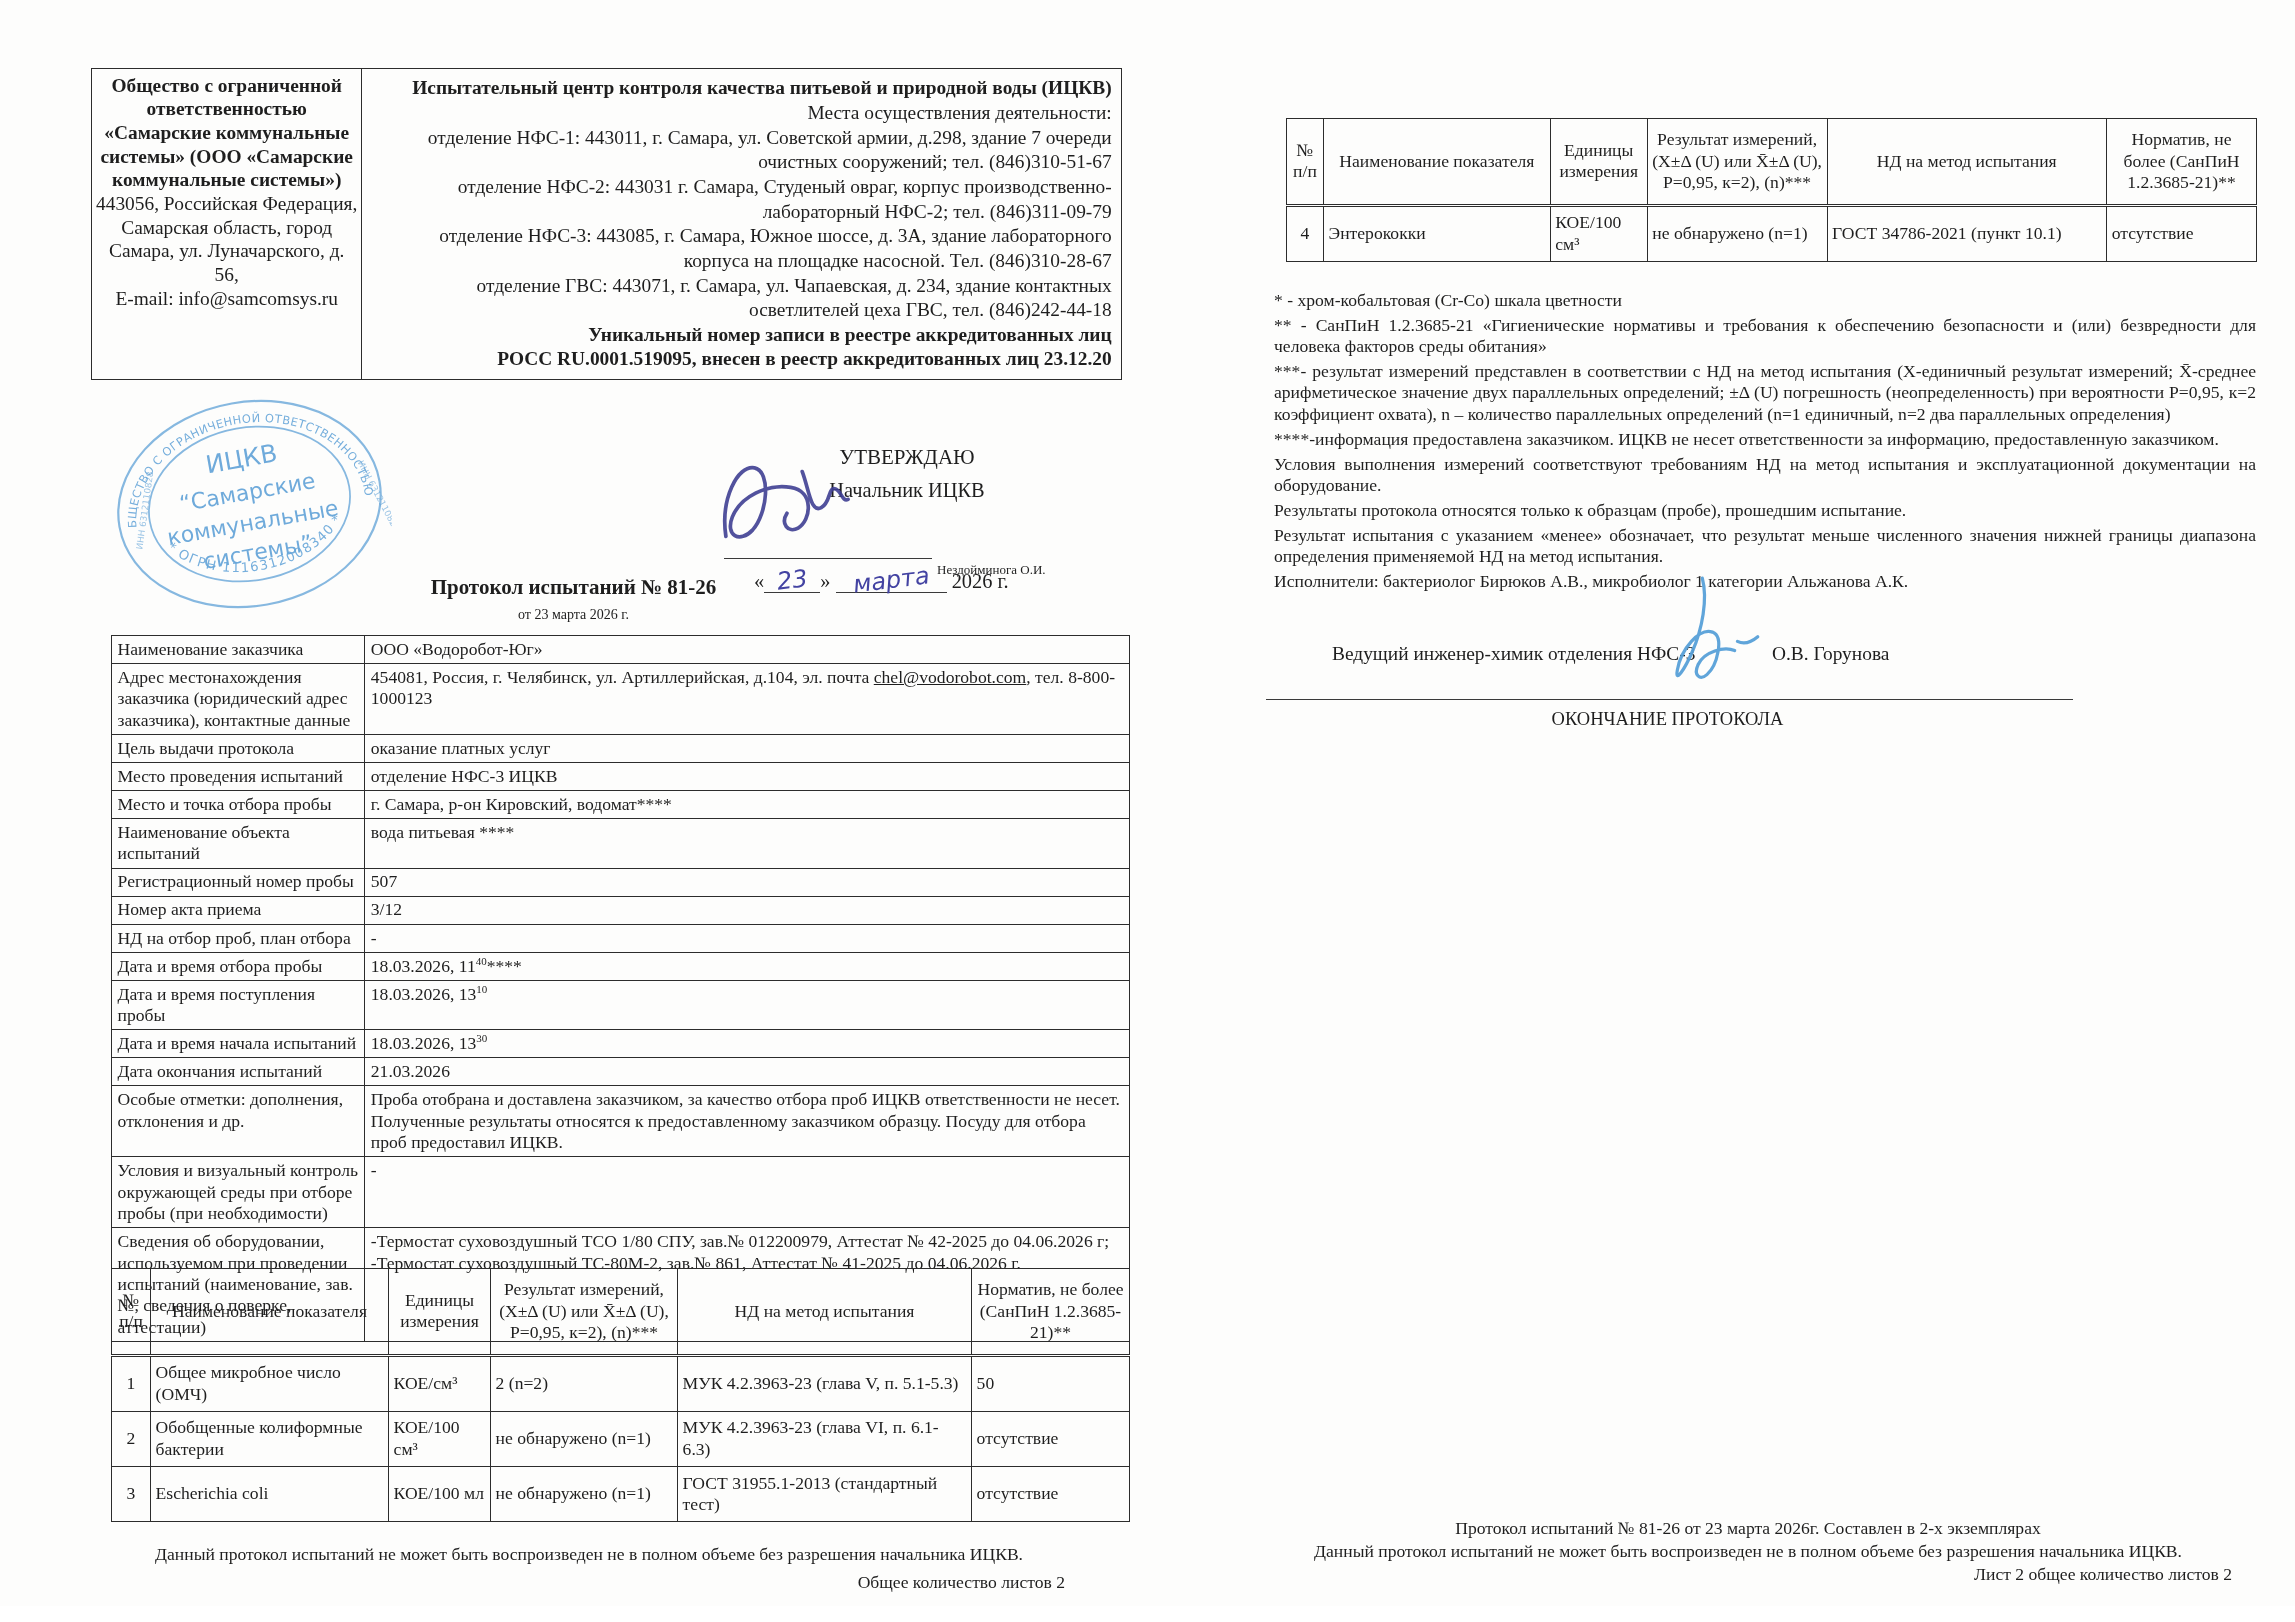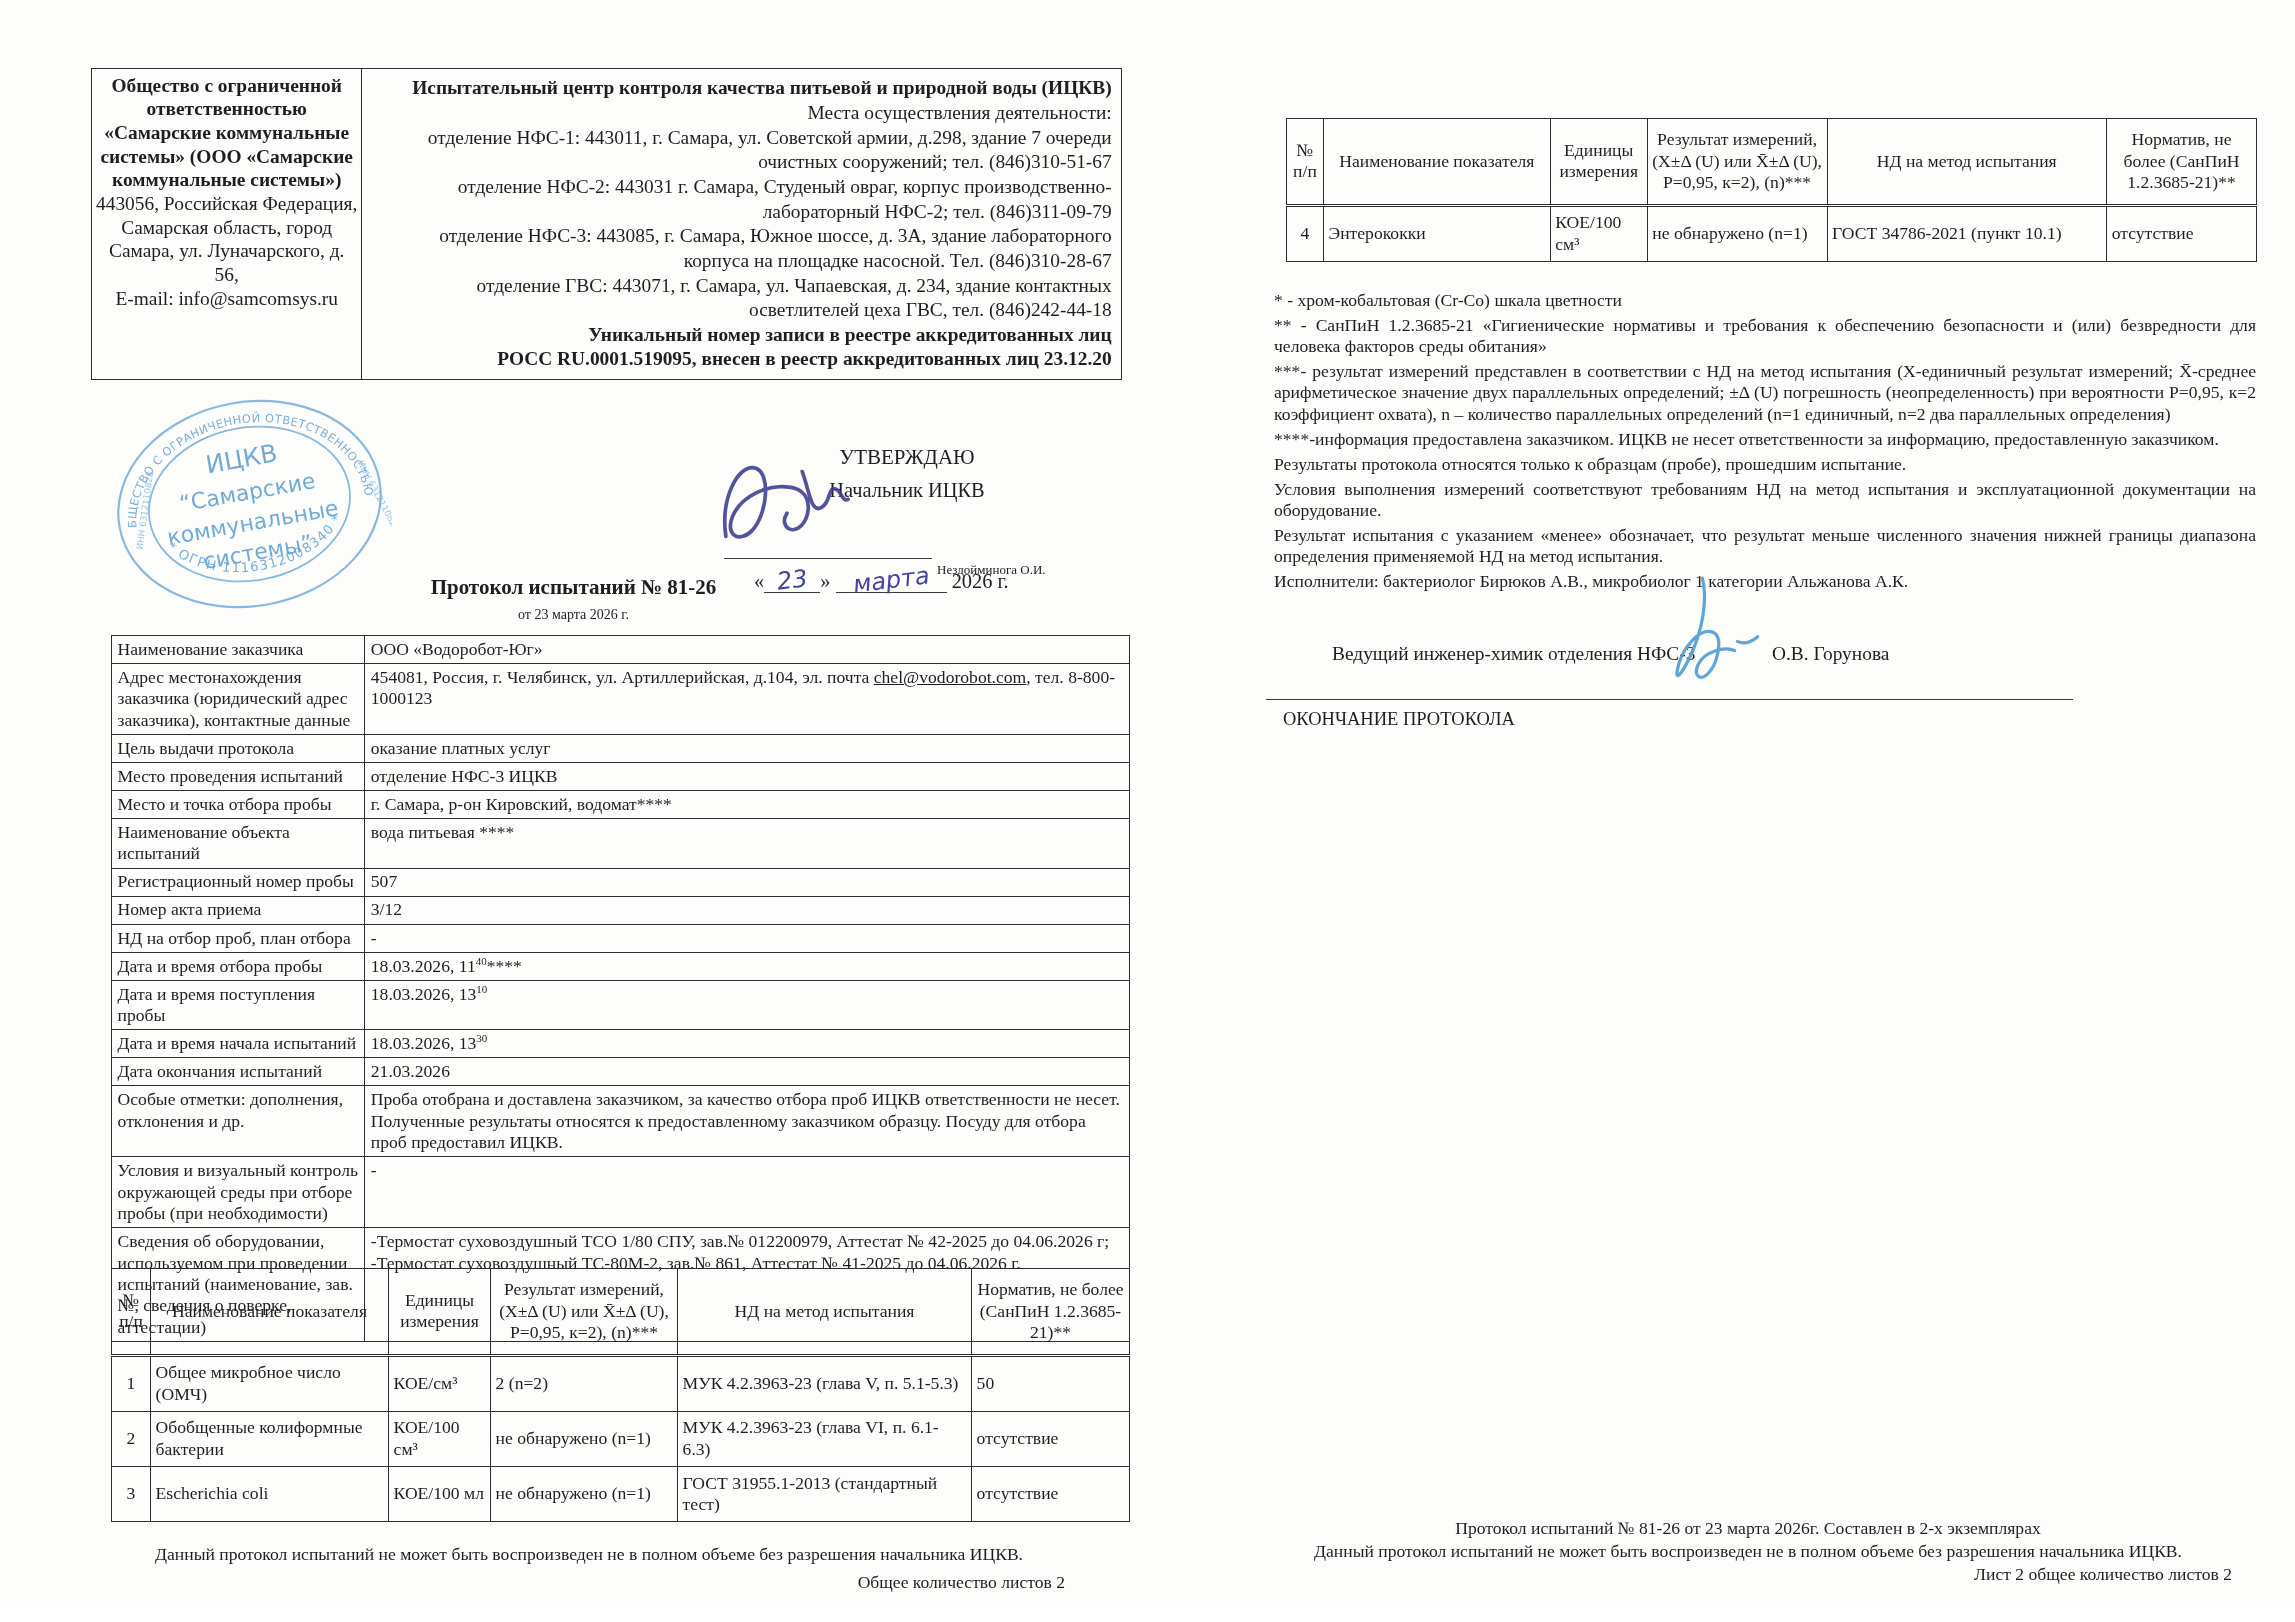--- a/index.html
+++ b/index.html
@@ -60,21 +60,21 @@
 
   
   #notes{position:absolute;left:123px;top:286px;width:990px;font-size:17.6px;line-height:1.2;text-align:justify;}
   #notes p{margin:4px;}
 
   
   .sig2-role{position:absolute;left:185px;top:643px;font-size:19.4px;}
   .sig2-svg{position:absolute;left:486px;top:571px;width:134px;height:125px;}
   .sig2-name{position:absolute;left:625px;top:643px;font-size:19.4px;}
   .sig2-rule{position:absolute;left:119px;top:699px;width:807px;border-top:1.4px solid #3a3a3a;}
-  .end-line{position:absolute;left:136px;top:709px;width:807px;text-align:left;font-size:18.5px;}
+  .end-line{position:absolute;left:117px;top:709px;width:807px;text-align:center;font-size:18.5px;}
 
   
   .p2-footer1{position:absolute;left:120px;top:1518px;width:962px;text-align:center;font-size:17.6px;}
   .p2-footer2{position:absolute;left:120px;top:1541px;width:962px;text-align:center;font-size:17.6px;}
   .p2-footer3{position:absolute;left:155px;top:1564px;width:930px;text-align:right;font-size:17.6px;}
 </style>
 </head>
 <body>
 
 <div class="sheet">
@@ -298,22 +298,22 @@
           <td>отсутствие</td>
         </tr>
       </tbody>
     </table>
 
     <div id="notes">
       <p>* - хром-кобальтовая (Cr-Co) шкала цветности</p>
       <p>** - СанПиН 1.2.3685-21 «Гигиенические нормативы и требования к обеспечению безопасности и (или) безвредности для человека факторов среды обитания»</p>
       <p>***- результат измерений представлен в соответствии с НД на метод испытания (X-единичный результат измерений; X̄-среднее арифметическое значение двух параллельных определений; ±Δ (U) погрешность (неопределенность) при вероятности Р=0,95, к=2 коэффициент охвата), n – количество параллельных определений (n=1 единичный, n=2 два параллельных определения)</p>
       <p>****-информация предоставлена заказчиком. ИЦКВ не несет ответственности за информацию, предоставленную заказчиком.</p>
+      <p>Условия выполнения измерений соответствуют требованиям НД на метод испытания и эксплуатационной документации на оборудование.</p>
       <p>Результаты протокола относятся только к образцам (пробе), прошедшим испытание.</p>
-      <p>Условия выполнения измерений соответствуют требованиям НД на метод испытания и эксплуатационной документации на оборудование.</p>
       <p>Результат испытания с указанием «менее» обозначает, что результат меньше численного значения нижней границы диапазона определения применяемой НД на метод испытания.</p>
       <p>Исполнители: бактериолог Бирюков А.В., микробиолог 1 категории Альжанова А.К.</p>
     </div>
 
     <div class="sig2-role">Ведущий инженер-химик отделения НФС-3</div>
     <svg class="sig2-svg" viewBox="0 0 290 270">
       <path d="M150,15 C162,60 150,125 128,175 C112,212 90,245 96,214 C104,168 144,122 172,132 C198,142 182,205 160,224 C145,237 130,226 141,202 C154,174 198,162 220,172 M226,152 C242,160 258,152 270,142" fill="none" stroke="#57a0d8" stroke-width="7" stroke-linecap="round" opacity="0.95"></path>
     </svg>
     <div class="sig2-name">О.В. Горунова</div>
     <div class="sig2-rule"></div>

